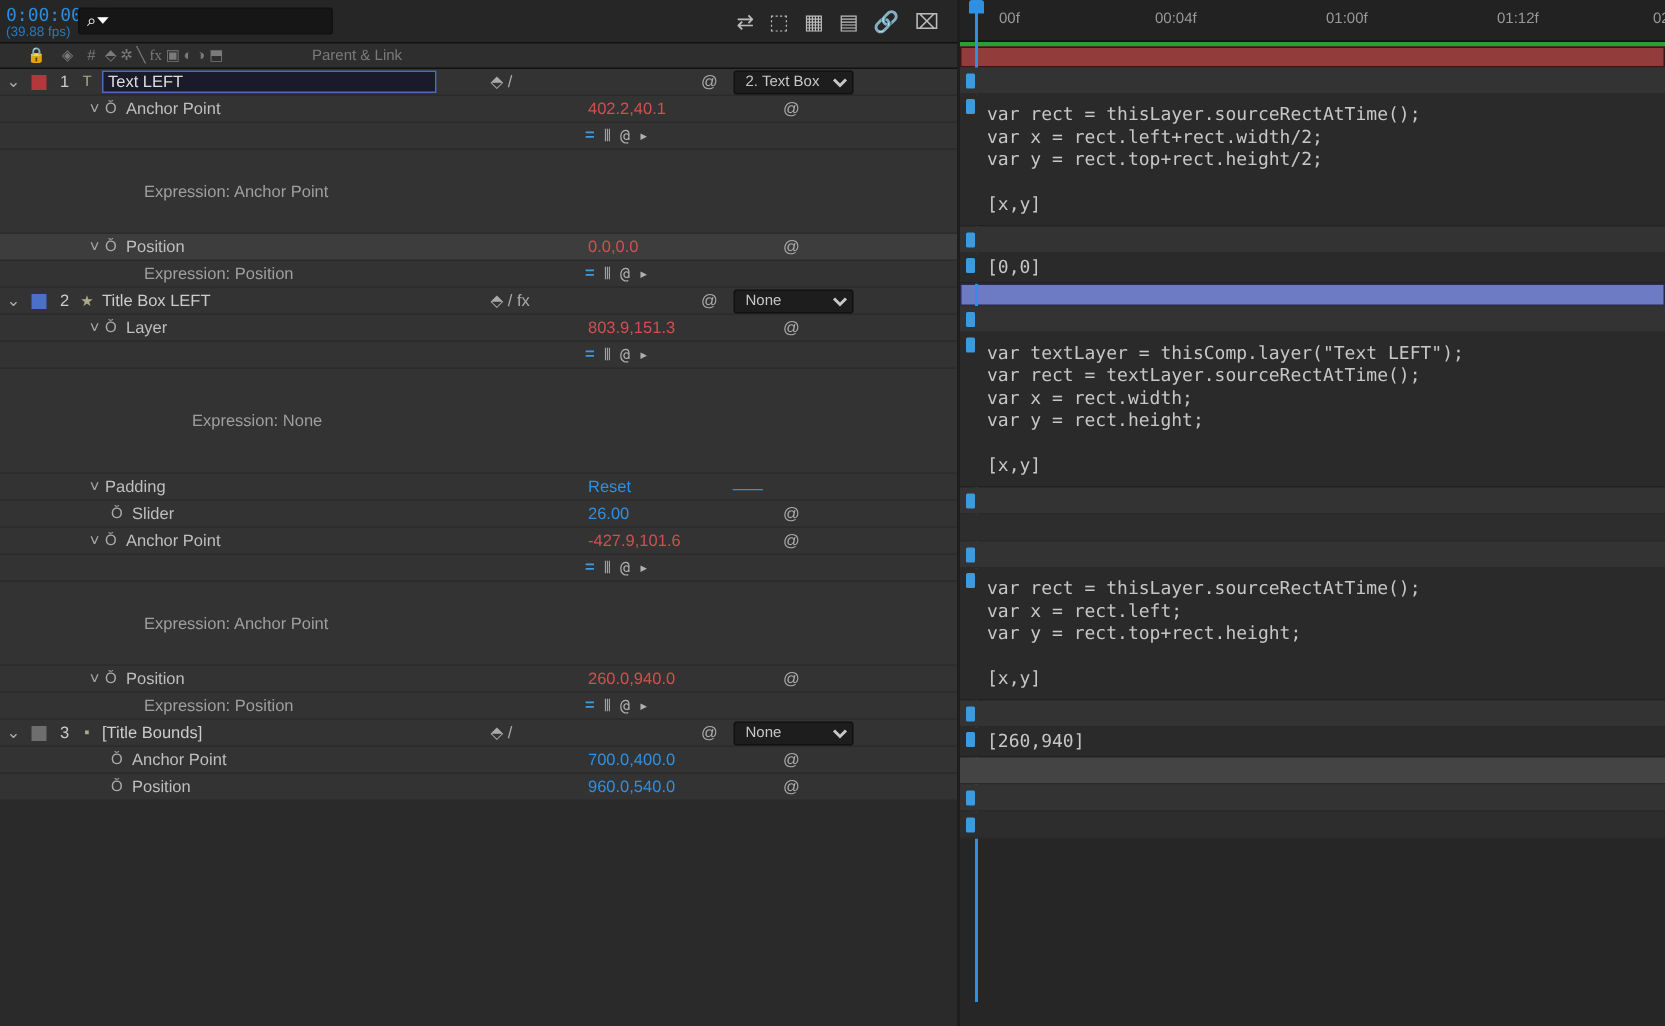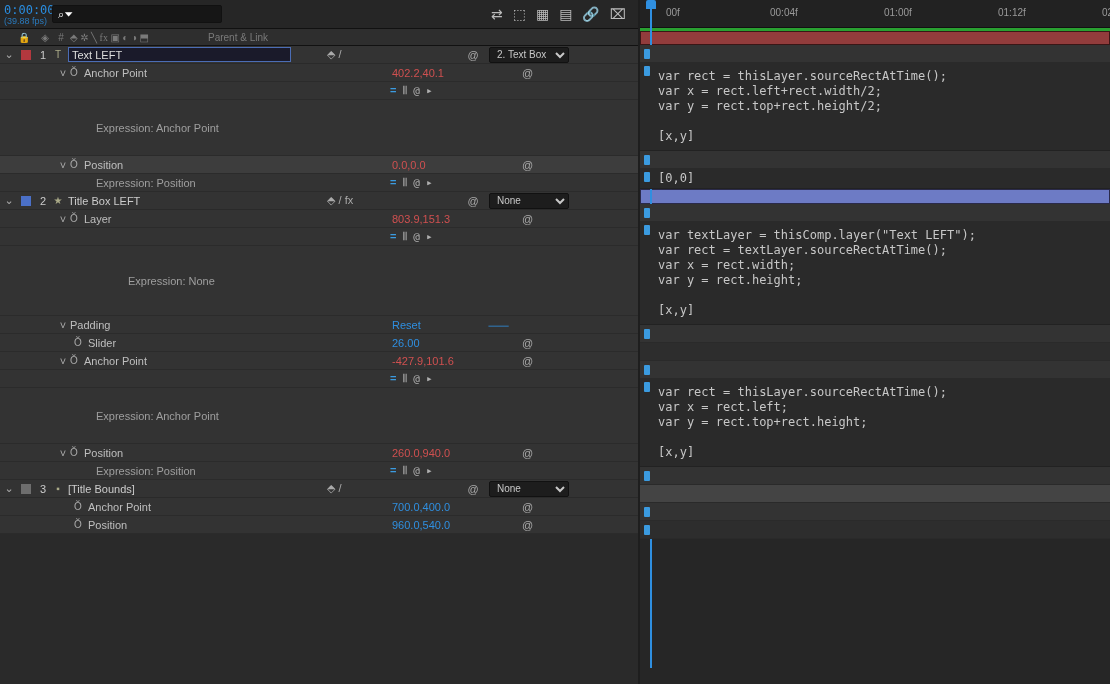--- a/index.html
+++ b/index.html
@@ -374,20 +374,21 @@
         <div class="marker"></div>
       </div>
     <div class="exprblock"><div class="mark"></div><span>var rect = thisLayer.sourceRectAtTime();
 var x = rect.left;
 var y = rect.top+rect.height;
 
 [x,y]</span></div>
     <div class="graytrack">
         <div class="marker"></div>
       </div>
+    <div class="exprblock" style="padding-top:2px;padding-bottom:2px"><div class="mark"></div><span>[260,940]</span></div>
 
     <div class="graytrack" style="background:#444"></div>
     <div class="graytrack">
         <div class="marker"></div>
       </div>
     <div class="graytrack alt">
         <div class="marker"></div>
       </div>
     <div style="height:100px;background:#262626"></div>
   </div>

